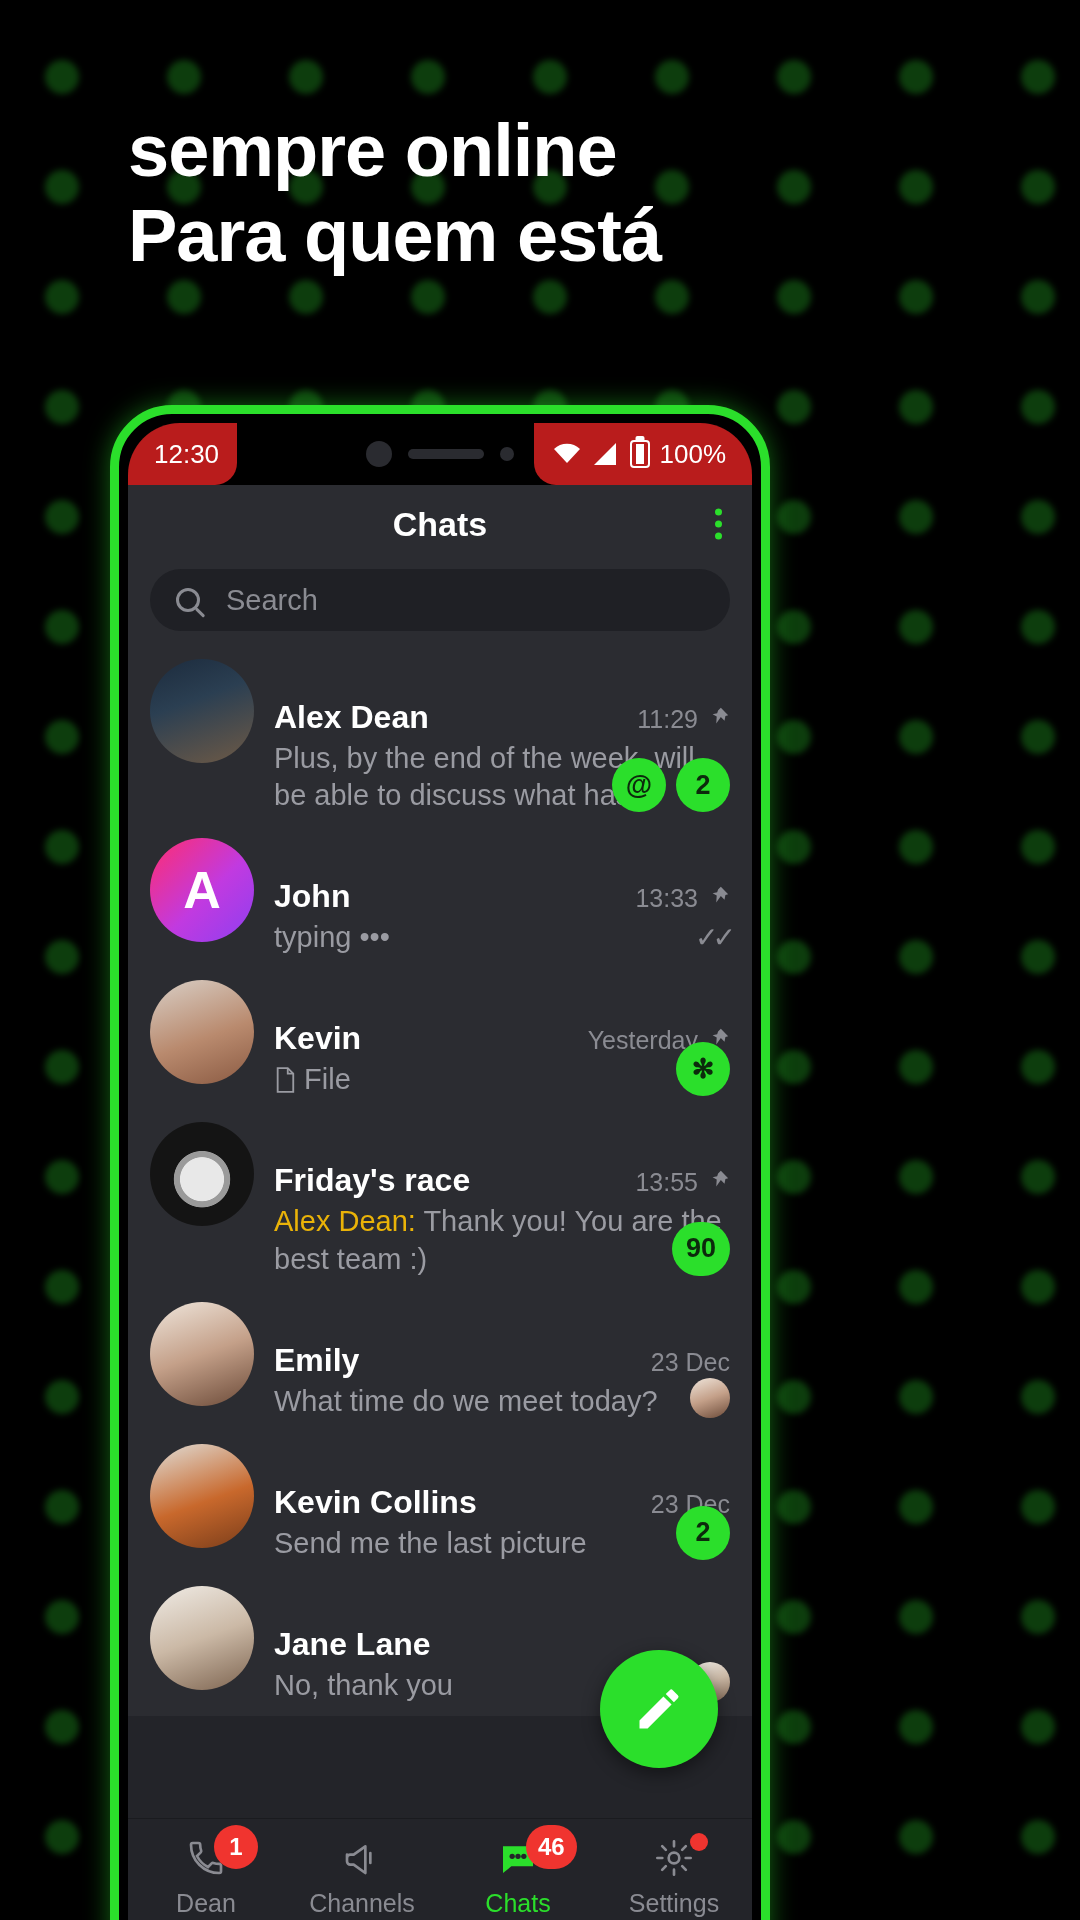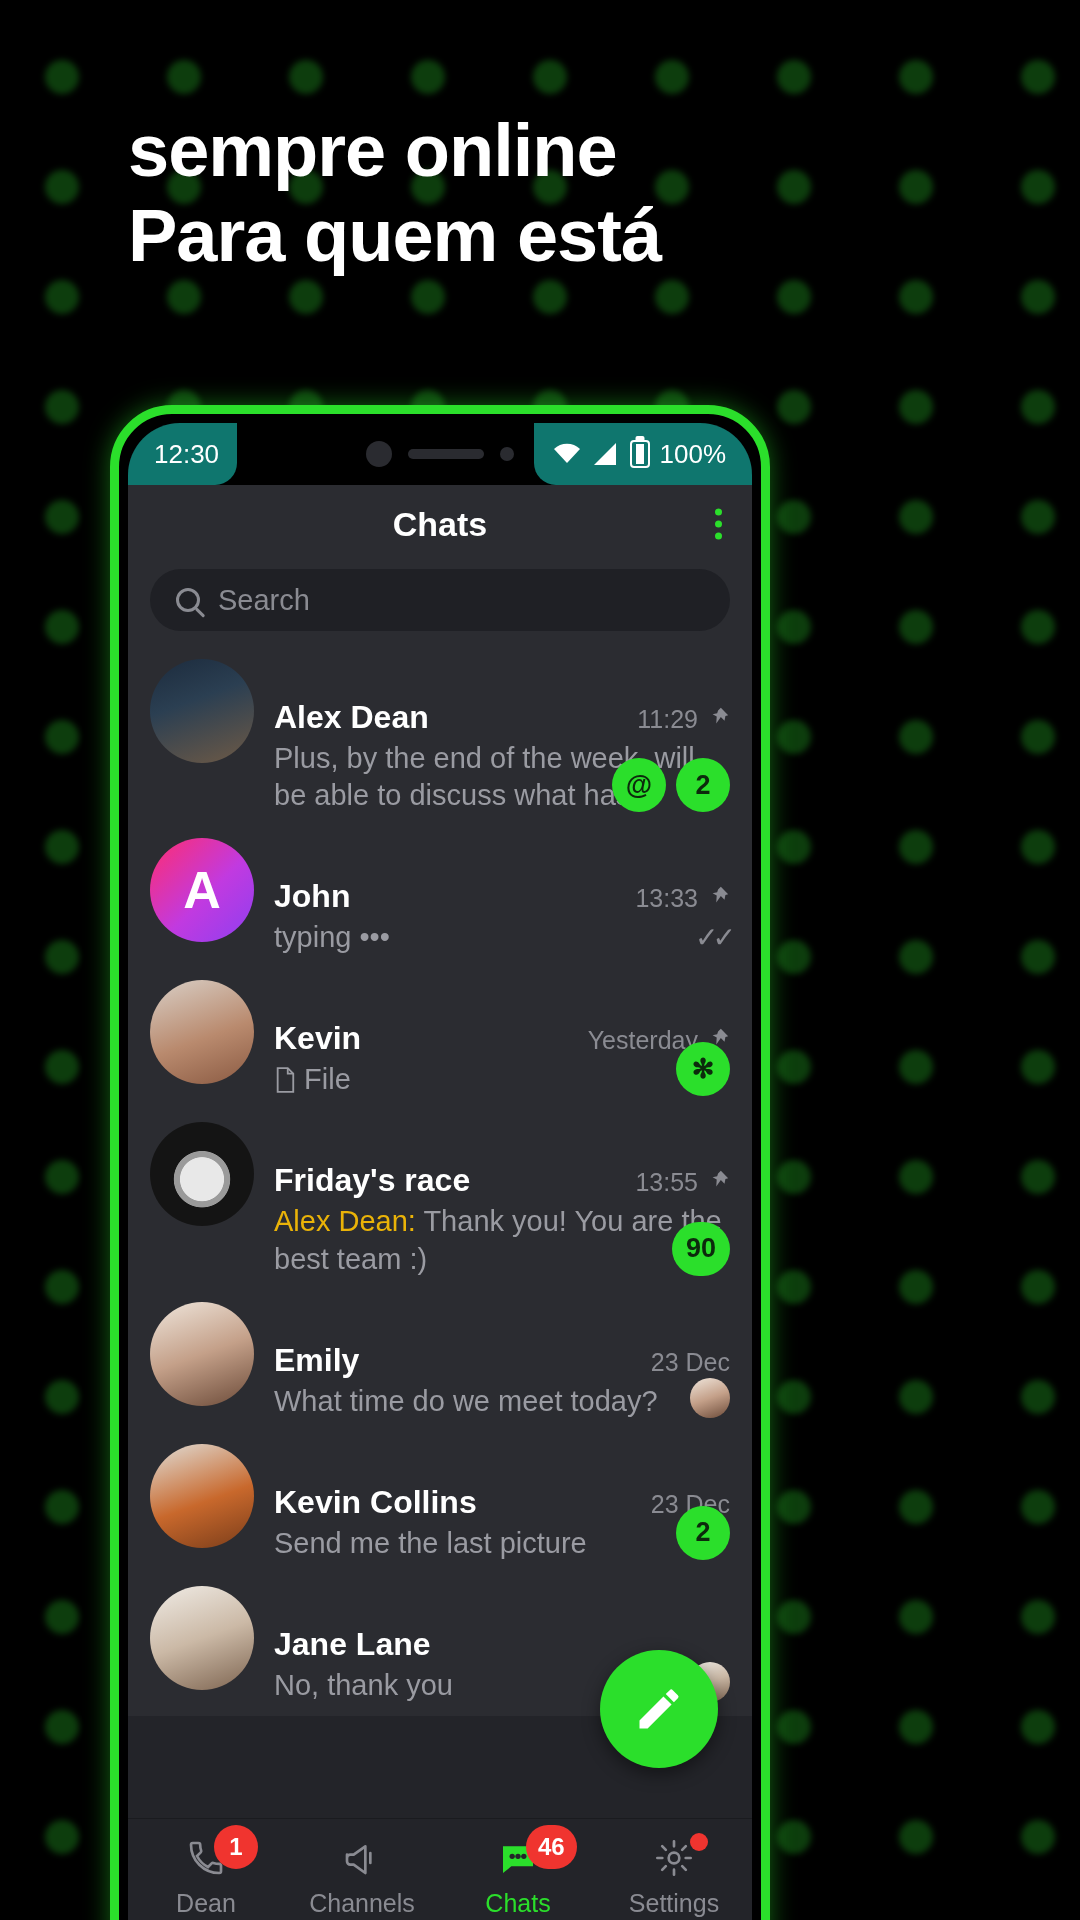--- a/index.html
+++ b/index.html
@@ -50,21 +50,21 @@
   }
   #notch {
     position:absolute; left:50%; transform:translateX(-50%); top:0;
     width:250px; height:62px; background:#000;
     display:flex; align-items:center; justify-content:center; gap:16px;
   }
   .cam-big { width:26px; height:26px; border-radius:50%; background:#2a2b30; }
   .speaker { width:76px; height:10px; border-radius:6px; background:#2a2b30; }
   .cam-small { width:14px; height:14px; border-radius:50%; background:#2a2b30; }
   #sb-left, #sb-right {
-    background:#0f766e; border-radius:0 0 18px 0; height:62px;
+    background:#b91c1c; border-radius:0 0 18px 0; height:62px;
     display:flex; align-items:center; padding:0 18px; z-index:2;
   }
   #sb-left { border-radius:0 0 22px 0; margin-left:-26px; padding-left:26px; }
   #sb-right { border-radius:0 0 0 22px; margin-right:-26px; padding-right:26px; gap:10px; }
   .ic { display:inline-flex; align-items:center; }
   .batt {
     width:20px; height:28px; border:2.5px solid #fff; border-radius:4px;
     position:relative;
   }
   .batt:before {
@@ -86,21 +86,21 @@
     display:flex; flex-direction:column; gap:5px;
   }
   #kebab i { width:7px; height:7px; border-radius:50%; background:#2bdf2b; display:block; }
 
   
   #searchwrap { padding:6px 22px 16px; background:#2b2c31; }
   #search {
     height:62px; background:#1f2025; border-radius:32px;
     display:flex; align-items:center; gap:18px; padding:0 26px;
   }
-  #search .ph { color:#8a8b92; font-size:29px; }
+  #search .ph { color:#8a8b92; font-size:29px;margin-left:8px; }
   .mag { width:24px; height:24px; border:3px solid #8a8b92; border-radius:50%; position:relative; }
   .mag:after { content:""; position:absolute; right:-9px; bottom:-5px; width:12px; height:3px;
     background:#8a8b92; transform:rotate(45deg); border-radius:2px; }
 
   
   #list { background:#2b2c31; }
   .row { display:flex; padding:12px 22px; gap:20px; position:relative; align-items:flex-start; }
   .av { width:104px; height:104px; border-radius:50%; flex:none; overflow:hidden; position:relative;
         background:#444; }
   .body { flex:1; min-width:0; padding-top:4px; }

